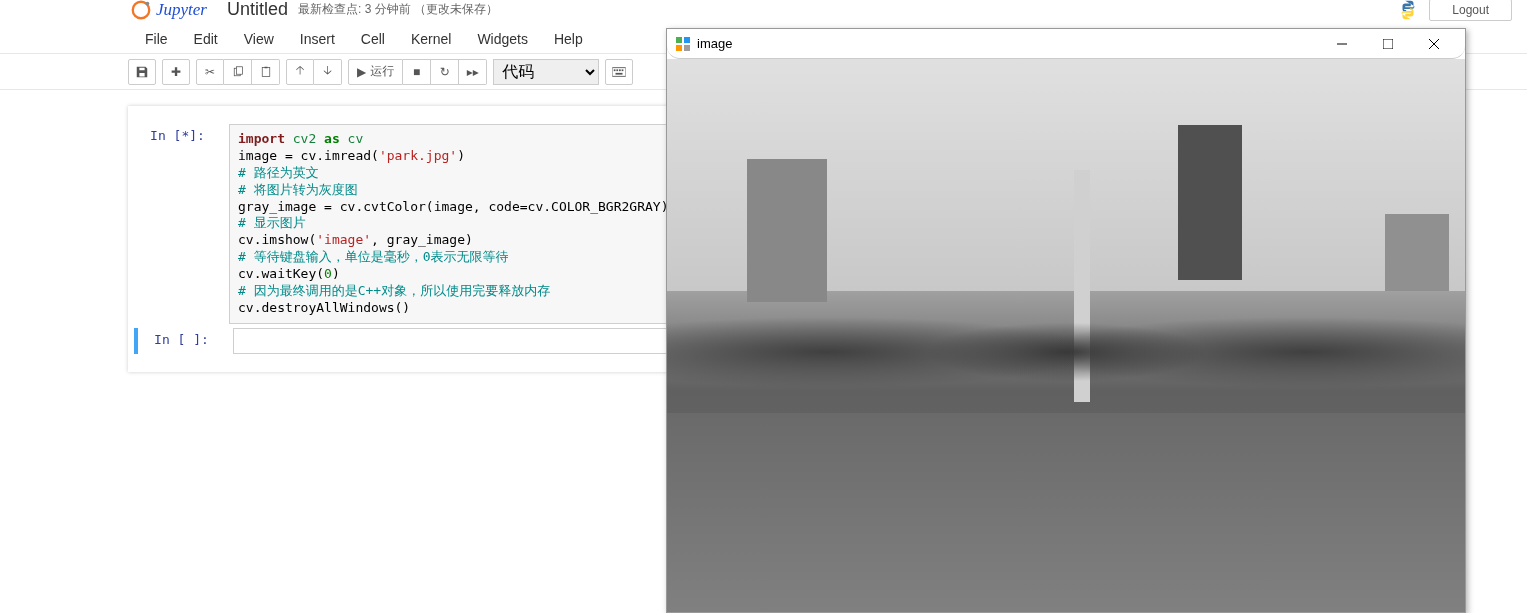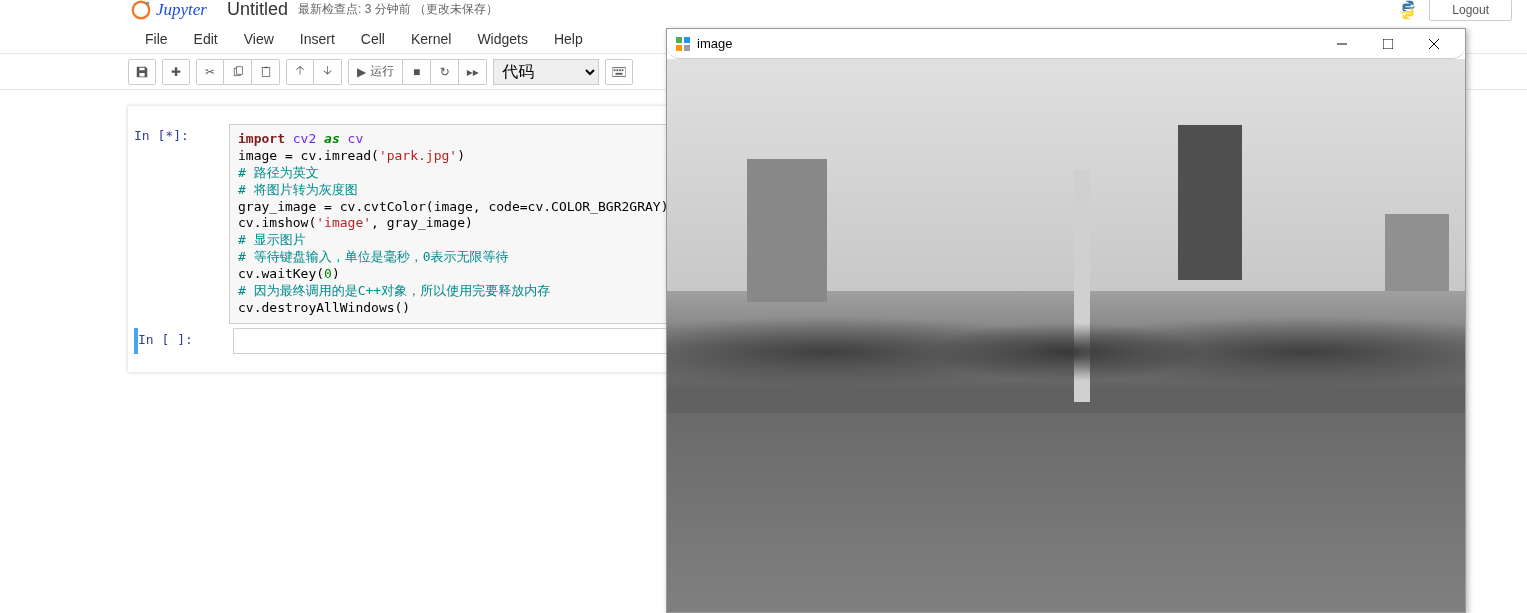--- a/index.html
+++ b/index.html
@@ -25,29 +25,29 @@
 .btn-group .tb-btn:first-child { border-radius: 2px 0 0 2px; }
 .btn-group .tb-btn:last-child { border-radius: 0 2px 2px 0; }
 .btn-group .tb-btn:only-child { border-radius: 2px; }
 .run-btn { width: auto; padding: 0 8px; gap: 4px; }
 .cell-type-select { border: 1px solid #ccc; height: 26px; width: 106px; font-size: 16px; padding: 0 4px; margin-right: 6px; }
 
 .notebook-container { position: absolute; top: 106px; left: 128px; width: 900px; background: #fff; box-shadow: 0 0 4px rgba(0,0,0,0.2); padding: 14px 0; }
 
 .cell { display: flex; margin: 4px 6px; }
 .cell.selected { border-left: 4px solid #42a5f5; }
-.prompt { width: 95px; text-align: left; padding-right: 8px; font-family: monospace; font-size: 13px; color: #303f9f; flex-shrink: 0; padding-top: 4px; }
+.prompt { width: 95px; text-align: center; padding-right: 8px; font-family: monospace; font-size: 13px; color: #303f9f; flex-shrink: 0; padding-top: 4px; }
 .prompt.running { color: #303f9f; }
 .input-area { flex: 1; border: 1px solid #cfcfcf; background: #f7f7f7; padding: 6px 8px; font-family: monospace; font-size: 13px; line-height: 1.3; min-height: 26px; }
 .input-area.empty { background: #fff; }
 
 .code-line { white-space: pre; }
 .k-import { color: #7f1d1d; font-weight: bold; }
-.k-as { color: #008000; font-weight: bold; font-style: italic; }
-.mod { color: #6d28d9; }
+.k-as { color: #008000; font-weight: bold; }
+.mod { color: #15803d; }
 .comment-cn { color: #008b8b; font-style: normal; }
 .str { color: #ba2121; }
 .var { color: #000; }
 .num { color: #008000; }
 
 .image-window { position: absolute; top: 28px; left: 666px; width: 800px; background: #fff; border: 1px solid #999; box-shadow: 2px 2px 6px rgba(0,0,0,0.3); }
 .titlebar { height: 30px; background: #fff; display: flex; align-items: center; padding: 0 8px; border-bottom: 1px solid #ccc; border-radius: 13px; }
 .window-icon { width: 16px; height: 16px; margin-right: 6px; }
 .window-title { font-size: 13px; color: #000; }
 .window-controls { margin-left: auto; display: flex; gap: 0; }
@@ -174,22 +174,22 @@
     <div class="prompt running">In [*]:</div>
     <div class="input-area">
 <div class="code-line"><span class="k-import">import</span> <span class="mod">cv2</span> <span class="k-as">as</span> <span class="mod">cv</span></div>
 <div class="code-line"></div>
 <div class="code-line"><span class="var">image = cv.imread(</span><span class="str">'park.jpg'</span><span class="var">)</span></div>
 <div class="code-line"><span class="comment-cn"># 路径为英文</span></div>
 <div class="code-line"></div>
 <div class="code-line"><span class="comment-cn"># 将图片转为灰度图</span></div>
 <div class="code-line"><span class="var">gray_image = cv.cvtColor(image, code=cv.COLOR_BGR2GRAY)</span></div>
 <div class="code-line"></div>
+<div class="code-line"><span class="comment-cn"># 显示图片</span></div>
 <div class="code-line"><span class="var">cv.imshow(</span><span class="str">'image'</span><span class="var">, gray_image)</span></div>
-<div class="code-line"><span class="comment-cn"># 显示图片</span></div>
 <div class="code-line"><span class="comment-cn"># 等待键盘输入，单位是毫秒，0表示无限等待</span></div>
 <div class="code-line"><span class="var">cv.waitKey(</span><span class="num">0</span><span class="var">)</span></div>
 <div class="code-line"><span class="comment-cn"># 因为最终调用的是C++对象，所以使用完要释放内存</span></div>
 <div class="code-line"><span class="var">cv.destroyAllWindows()</span></div>
     </div>
   </div>
   <div class="cell selected">
     <div class="prompt">In [ ]:</div>
     <div class="input-area empty"></div>
   </div>

